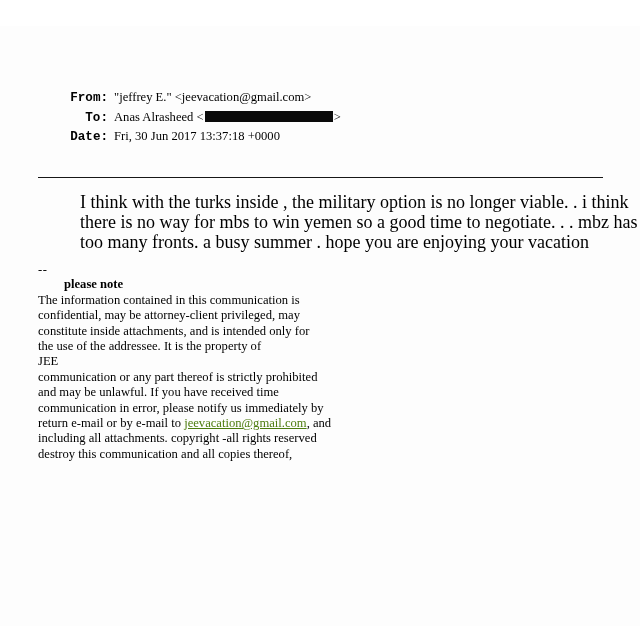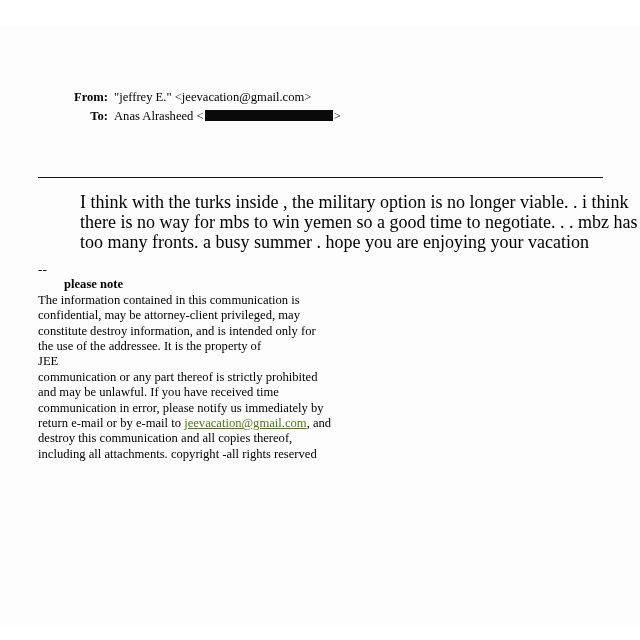--- a/index.html
+++ b/index.html
@@ -50,20 +50,21 @@
   .hrow {
     display: block;
     white-space: nowrap;
     position: relative;
   }
   .hlabel {
     display: inline-block;
     text-align: right;
     font-weight: bold;
     width: 56px;
+    font-family: Liberation Mono, monospace;
   }
   .hvalue {
     display: inline-block;
     padding-left: 6px;
   }
   .redaction {
     display: inline-block;
     background: #0a0a0a;
     height: 11px;
     width: 128px;
@@ -122,35 +123,38 @@
     <div class="scan-edge-top"></div>
     <div class="scan-edge-bottom"></div>
 
     <div class="headers">
       <div class="hrow">
         <span class="hlabel">From:</span><span class="hvalue">"jeffrey E." &lt;jeevacation@gmail.com&gt;</span>
       </div>
       <div class="hrow">
         <span class="hlabel">To:</span><span class="hvalue">Anas Alrasheed &lt;</span><span class="redaction"></span><span>&gt;</span>
       </div>
+      <div class="hrow">
+        <span class="hlabel">Date:</span><span class="hvalue">Fri, 30 Jun 2017 13:37:18 +0000</span>
+      </div>
     </div>
 
     <div class="divider"></div>
 
     <div class="body-text">I think with the turks inside ,   the military option is no longer viable.  .    i think there is no way for mbs to win yemen so a good time to negotiate. .  . mbz  has too many fronts.   a busy summer  . hope you are enjoying your vacation</div>
 
     <div class="sig-block">
       <span class="sig-dashes">--</span>
       <span class="sig-please">please note</span>
       <span class="sig-line">The information contained in this communication is</span>
       <span class="sig-line">confidential, may be attorney-client privileged, may</span>
-      <span class="sig-line">constitute destroy information, and is intended only for</span>
+      <span class="sig-line">constitute inside attachments, and is intended only for</span>
       <span class="sig-line">the use of the addressee. It is the property of</span>
       <span class="sig-line">JEE</span>
       <span class="sig-line">communication or any part thereof is strictly prohibited</span>
       <span class="sig-line">and may be unlawful. If you have received time</span>
       <span class="sig-line">communication in error, please notify us immediately by</span>
       <span class="sig-line"><span>return e-mail or by e-mail to </span><a class="maillink" href="#">jeevacation@gmail.com</a><span>, and</span></span>
+      <span class="sig-line">including all attachments. copyright -all rights reserved</span>
       <span class="sig-line">destroy this communication and all copies thereof,</span>
-      <span class="sig-line">including all attachments. copyright -all rights reserved</span>
     </div>
   </div>
 </div>
 
 </body></html>

